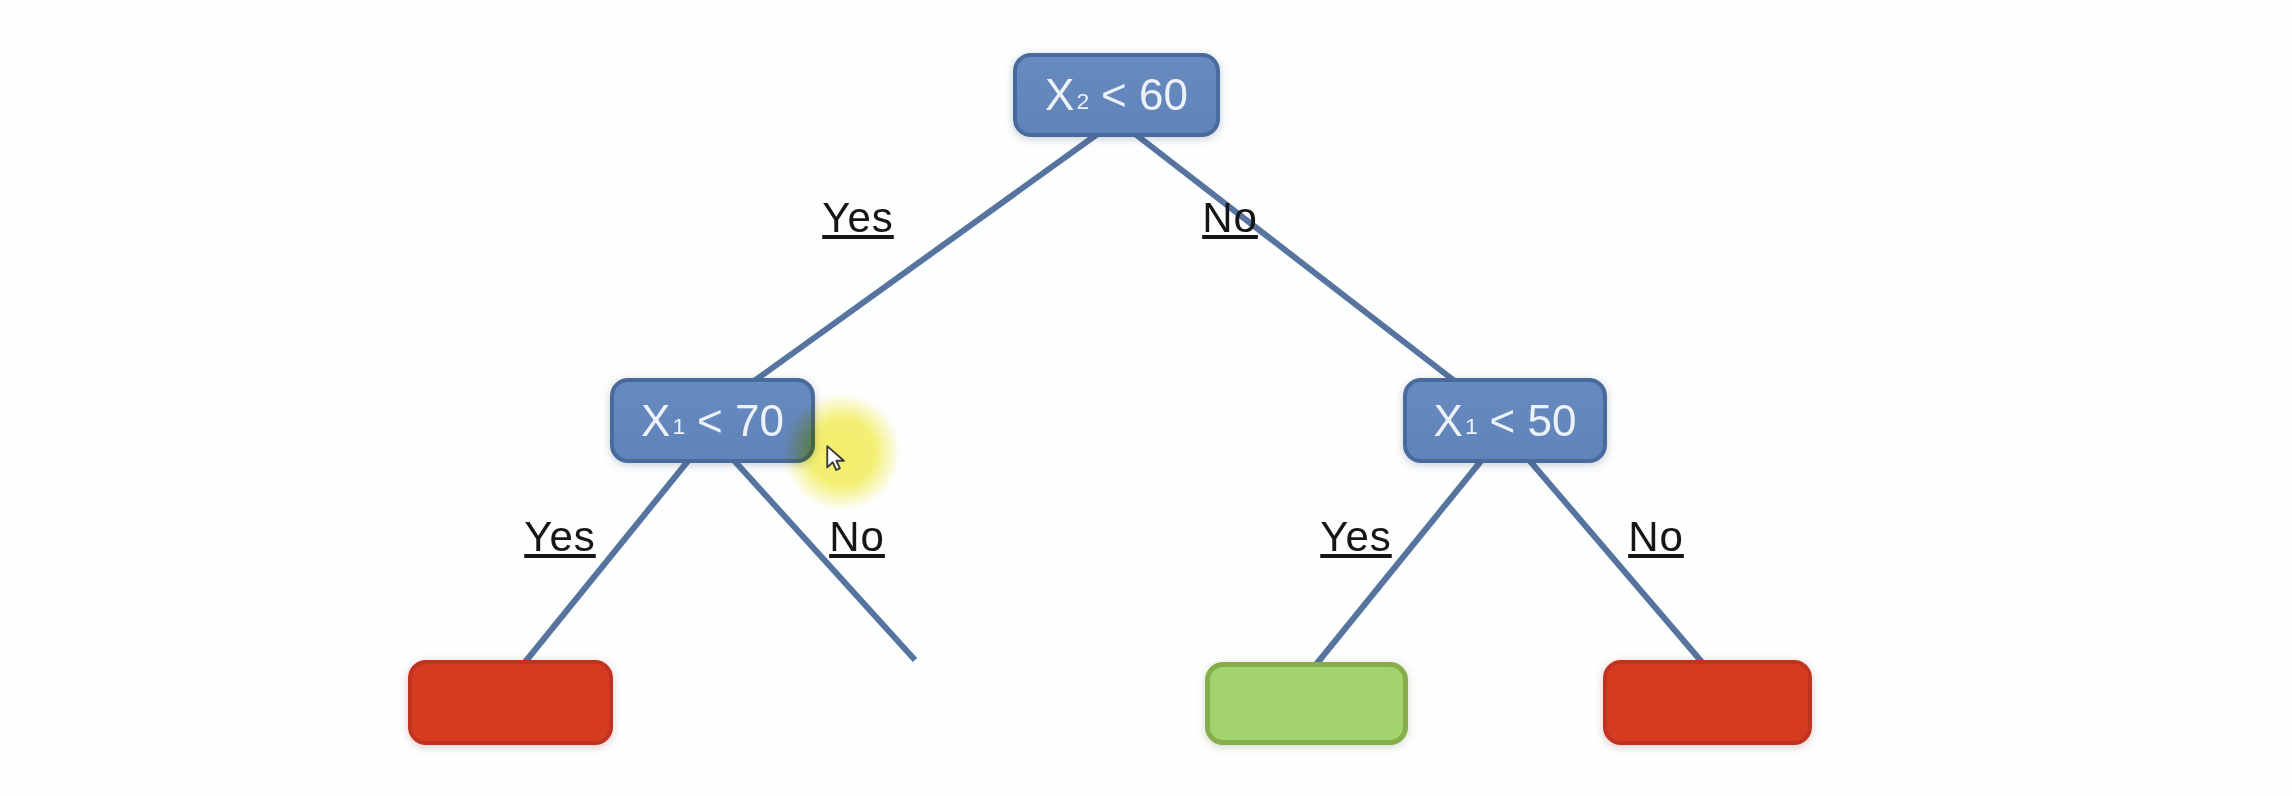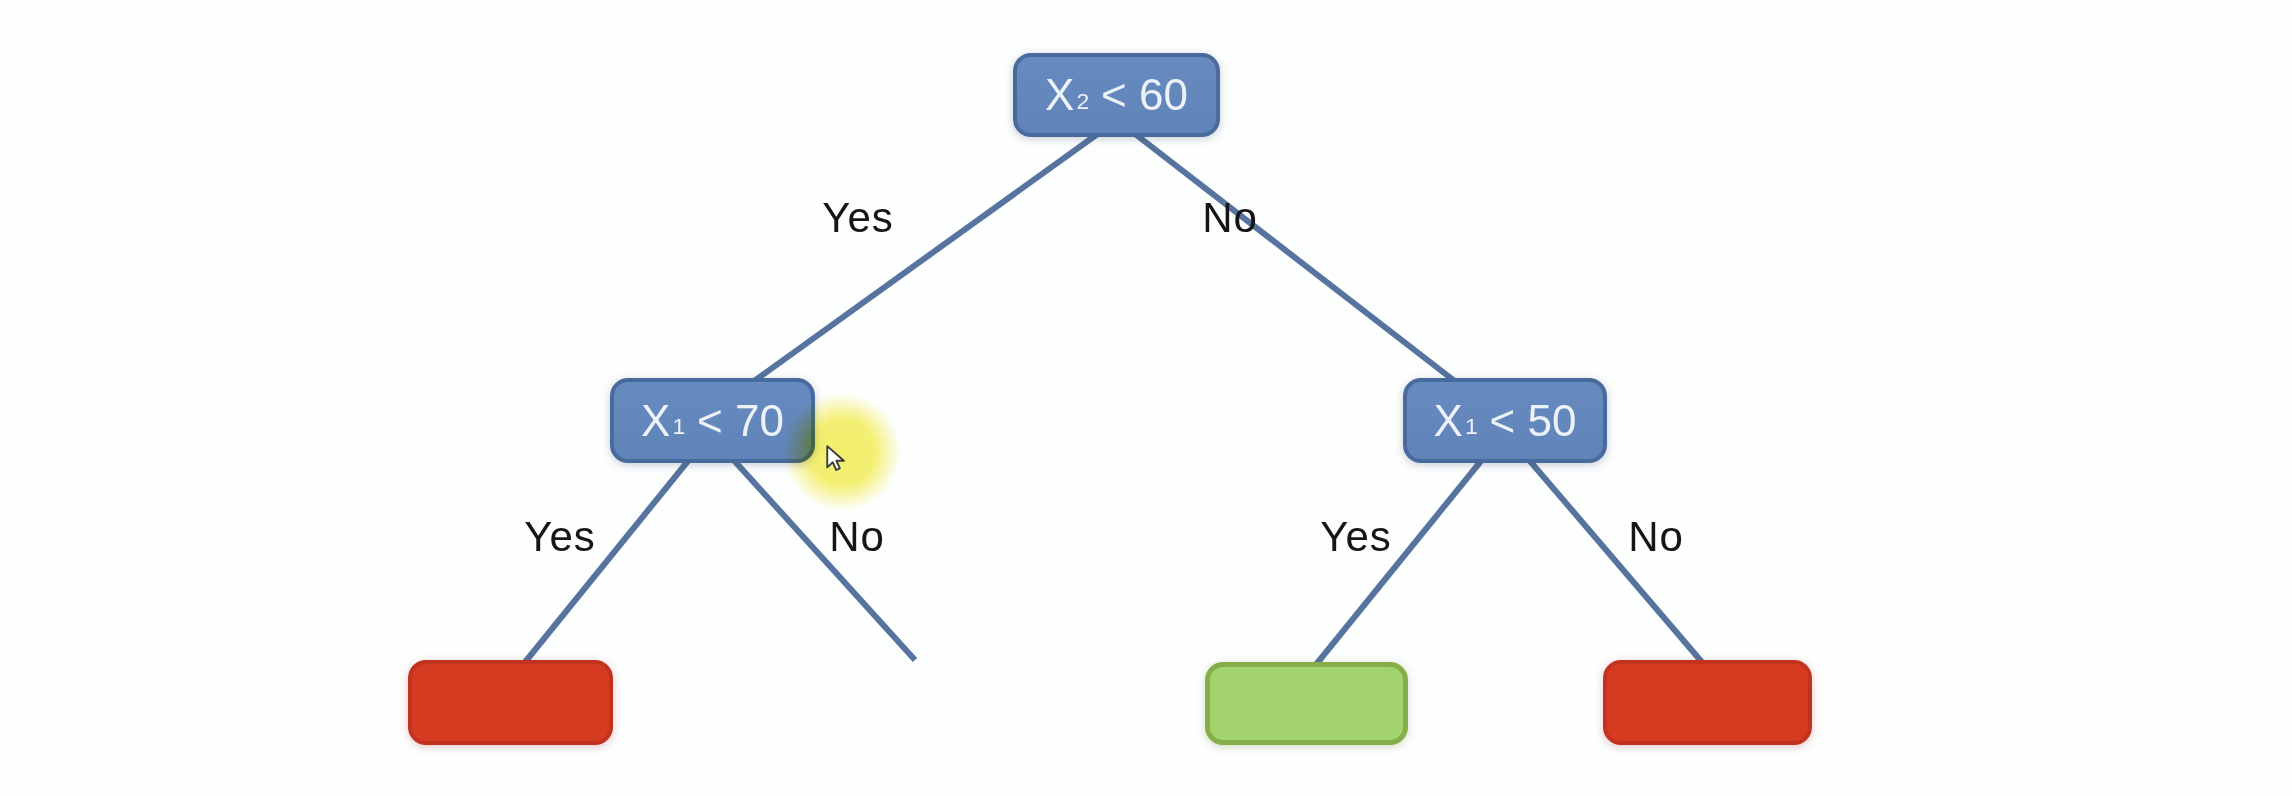--- a/index.html
+++ b/index.html
@@ -71,20 +71,21 @@
     border: 5px solid var(--leaf-green-border);
     box-shadow: 0 2px 8px rgba(90,120,40,0.25);
   }
   .branch-label {
     position: absolute;
     transform: translate(-50%, -50%);
     font-size: 42px;
     color: var(--label-text);
     letter-spacing: 1px;
     white-space: nowrap;
+    text-decoration: underline;
   }
   .click-highlight {
     position: absolute;
     left: 783px; top: 393px;
     width: 118px; height: 118px;
     border-radius: 50%;
     background: radial-gradient(closest-side,
       rgba(244,238,96,0.93) 0%,
       rgba(244,238,96,0.88) 55%,
       rgba(244,238,96,0.0) 100%);

